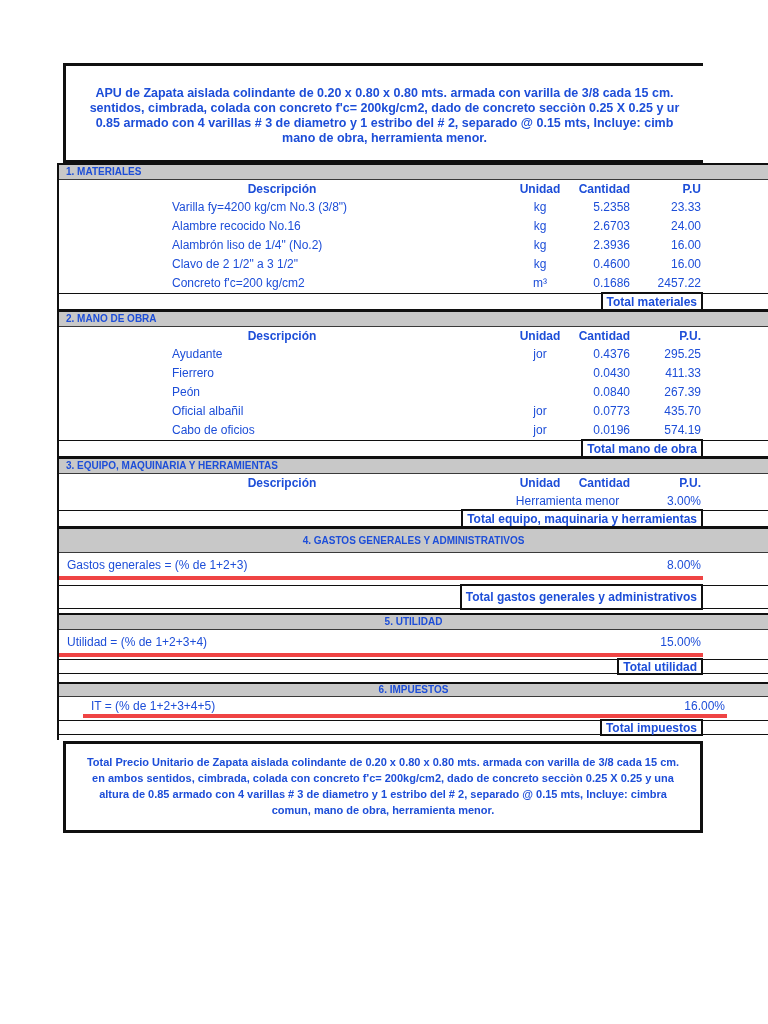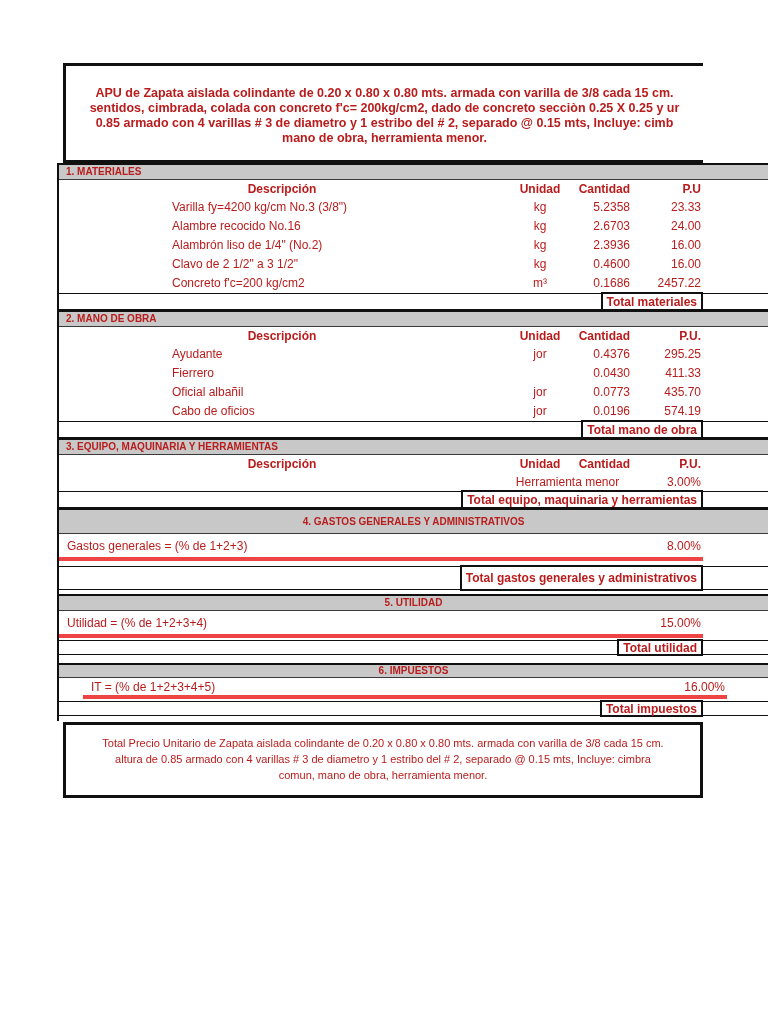--- a/index.html
+++ b/index.html
@@ -1,38 +1,38 @@
 <!DOCTYPE html>
 <html><head>
 <meta charset="utf-8">
 <style>
   * { margin:0; padding:0; box-sizing:border-box; }
   html,body { background:#ffffff; }
   .page {
     position:relative; width:768px; height:1024px; background:#ffffff;
-    font-family:"Liberation Sans","DejaVu Sans",sans-serif; color:#b91c1c; overflow:hidden;
+    font-family:"Liberation Sans","DejaVu Sans",sans-serif; color:#1d4ed8; overflow:hidden;
   }
   .sheet { position:absolute; left:57px; top:63px; width:711px; }
 
   
   .title-box {
     margin-left:6px; width:640px; height:100px;
     border:3px solid #101010; border-right:none;
     overflow:hidden; padding-top:20px; text-align:center;
   }
   .title-box .tline {
     font-weight:bold; font-size:12.5px; line-height:15px; white-space:nowrap;
   }
   .footer-box {
     margin-left:6px; width:640px; margin-top:1px;
     border:3px solid #101010; overflow:hidden;
     padding:10px 3px 12px; text-align:center;
   }
   .footer-box .fline {
-    font-weight:normal; font-size:11px; line-height:16px; white-space:nowrap;
+    font-weight:bold; font-size:11px; line-height:16px; white-space:nowrap;
   }
 
   
   .table-region { border-left:2px solid #101010; width:711px; padding-bottom:5px; }
 
   .band {
     background:#c8c8c8; border-top:2px solid #101010; border-bottom:1px solid #3a3a3a;
     height:17px; line-height:14px; font-weight:bold; font-size:10px;
     padding-left:7px; white-space:nowrap; overflow:hidden;
   }
@@ -146,20 +146,26 @@
         <div class="c-qty">0.4376</div>
         <div class="c-pu">295.25</div>
       </div>
       <div class="row">
         <div class="c-desc">Fierrero</div>
         <div class="c-unit"></div>
         <div class="c-qty">0.0430</div>
         <div class="c-pu">411.33</div>
       </div>
       <div class="row">
+        <div class="c-desc">Peón</div>
+        <div class="c-unit"></div>
+        <div class="c-qty">0.0840</div>
+        <div class="c-pu">267.39</div>
+      </div>
+      <div class="row">
         <div class="c-desc">Oficial albañil</div>
         <div class="c-unit">jor</div>
         <div class="c-qty">0.0773</div>
         <div class="c-pu">435.70</div>
       </div>
       <div class="row">
         <div class="c-desc">Cabo de oficios</div>
         <div class="c-unit">jor</div>
         <div class="c-qty">0.0196</div>
         <div class="c-pu">574.19</div>
@@ -213,18 +219,19 @@
       </div>
       <div class="spacer2"></div>
       <div class="total-row slim">
         <div class="total-cell">Total impuestos</div>
       </div>
 
     </div>
 
     <div class="footer-box">
       <div class="fline">Total Precio Unitario de Zapata aislada colindante de 0.20 x 0.80 x 0.80 mts. armada con varilla de 3/8 cada 15 cm.</div>
+      <div class="fline">en ambos sentidos, cimbrada, colada con concreto f'c= 200kg/cm2, dado de concreto secciòn 0.25 X 0.25 y una</div>
       <div class="fline">altura de 0.85 armado con 4 varillas # 3 de diametro y 1 estribo del # 2, separado @ 0.15 mts, Incluye: cimbra</div>
       <div class="fline">comun, mano de obra, herramienta menor.</div>
     </div>
 
   </div>
 </div>
 
 </body></html>

